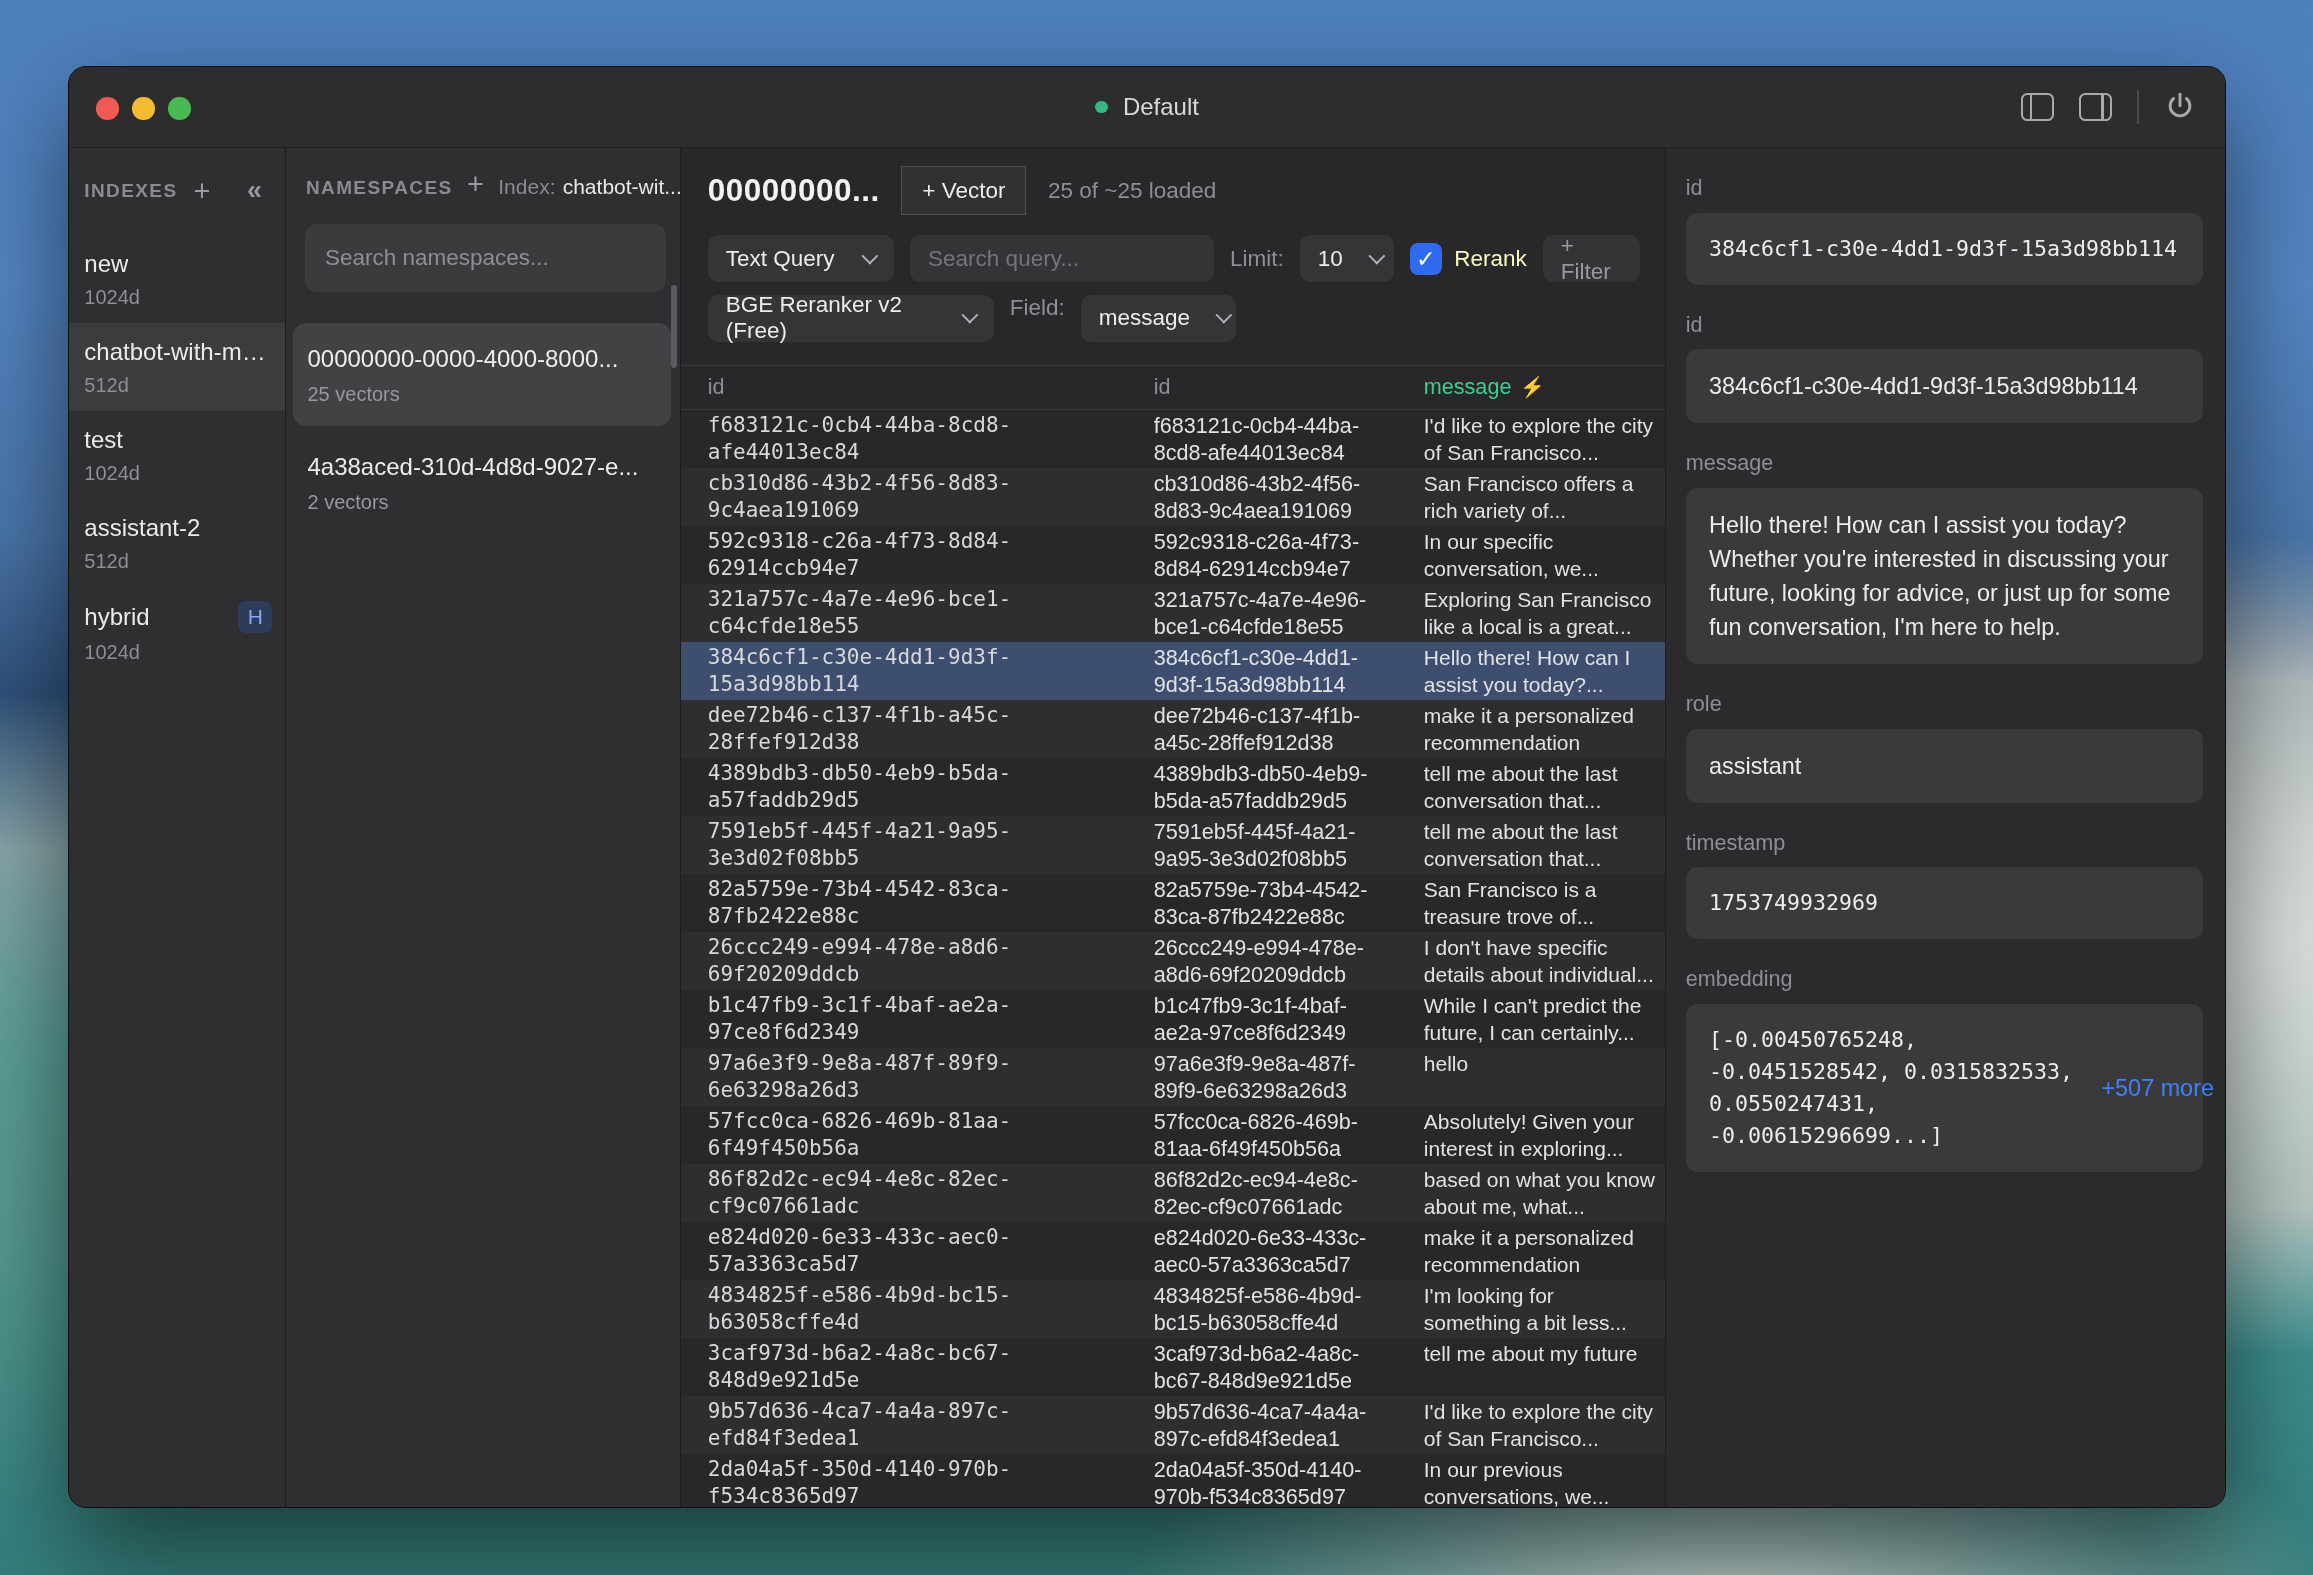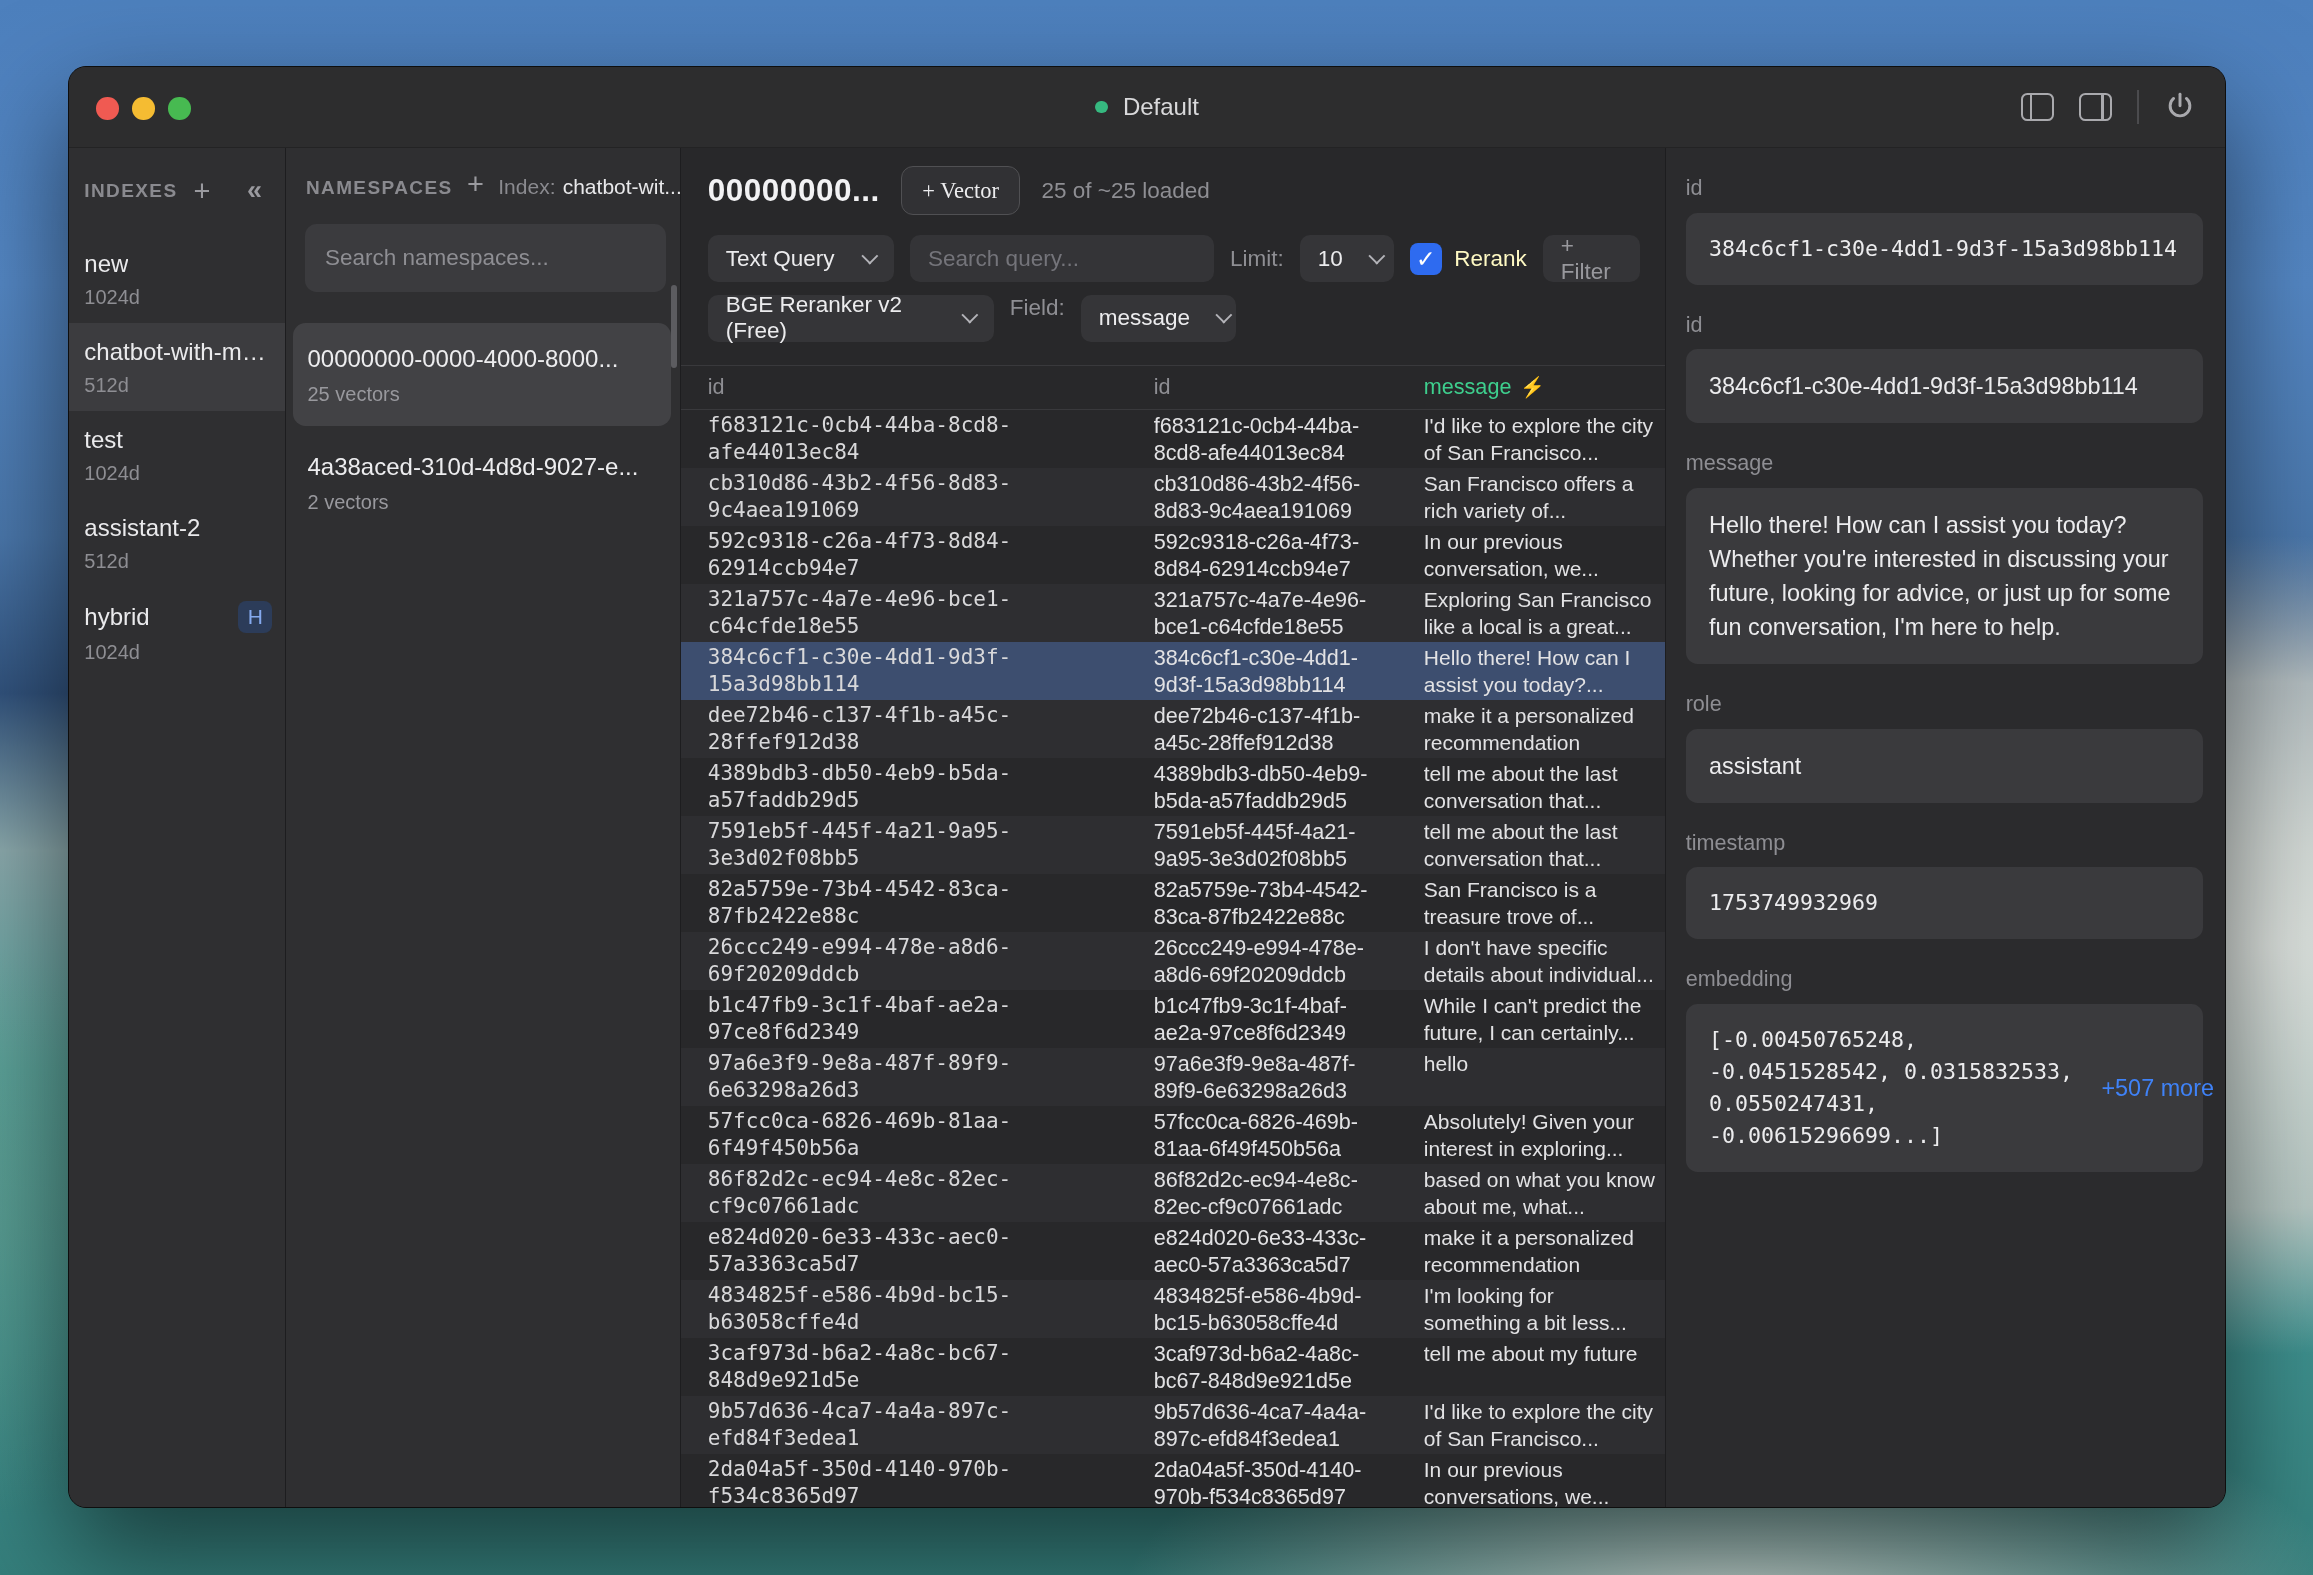--- a/index.html
+++ b/index.html
@@ -72,22 +72,22 @@
   .ns-name { font-size:24px; color:#ededef; white-space:nowrap; overflow:hidden; }
   .ns-count { font-size:20px; color:#98989d; margin-top:10px; }
   .ns-thumb { position:absolute; right:2.7px; top:137px; width:6.3px; height:83px; border-radius:3.6px; background:#5c5c60; }
 
   
   .main { width:984px; flex:none; background:#28282a; display:flex; flex-direction:column; min-height:0; }
   .toolbar1 { margin:18px 25px 0 27px; height:49px; display:flex; align-items:center; gap:21.6px; }
   .ns-title { font-size:31.5px; font-weight:bold; color:#f2f2f4; letter-spacing:0.5px; }
   .model-pill { height:49px; display:flex; align-items:center; padding:0 20px; border-radius:10px;
     border:1.8px solid #3e68c6; background:rgba(62,104,198,.12); color:#5f90f2; font-size:22.5px; }
-  .vector-btn { height:49px; display:flex; align-items:center; padding:0 20px; border-radius:12px;
-    background:#313134; border:1.8px solid #505053; color:#ececee; font-size:22.5px; gap:9px;font-family:Liberation Serif, serif; }
+  .vector-btn { height:49px; display:flex; align-items:center; padding:0 20px; border-radius:0;
+    background:#313134; border:1.8px solid #505053; color:#ececee; font-size:22.5px; gap:9px; }
   .loaded { color:#8e8e93; font-size:22.5px; }
   .toolbar2 { margin:20px 25px 0 27px; height:47px; display:flex; align-items:center; gap:16px; }
   .toolbar3 { margin:12.6px 25px 0 27px; height:47px; display:flex; align-items:flex-start; gap:16px; }
   .select { height:47px; background:#353538; border-radius:10px; display:flex; align-items:center;
     padding:0 18px; color:#ececee; font-size:22.5px; gap:28px; }
   .chev { width:11.7px; height:11.7px; border-right:2.7px solid #b4b4b9; border-bottom:2.7px solid #b4b4b9;
     transform:rotate(45deg); margin-top:-6.3px; flex:none; margin-left:auto; }
   .q-input { width:304px; height:47px; background:#343437; border:none; outline:none; border-radius:10px;
     color:#e8e8ea; font-size:22.5px; padding:0 18px; font-family:"Liberation Sans",sans-serif; }
   .q-input::placeholder { color:#74747a; }
@@ -270,21 +270,21 @@
             <div class="cell c3">I'd like to explore the city of San Francisco...</div>
           </div>
           <div class="trow">
             <div class="cell c1 mono">cb310d86-43b2-4f56-8d83-9c4aea191069</div>
             <div class="cell c2">cb310d86-43b2-4f56-8d83-9c4aea191069</div>
             <div class="cell c3">San Francisco offers a rich variety of...</div>
           </div>
           <div class="trow">
             <div class="cell c1 mono">592c9318-c26a-4f73-8d84-62914ccb94e7</div>
             <div class="cell c2">592c9318-c26a-4f73-8d84-62914ccb94e7</div>
-            <div class="cell c3">In our previous conversation, we...</div>
+            <div class="cell c3">In our specific conversation, we...</div>
           </div>
           <div class="trow">
             <div class="cell c1 mono">321a757c-4a7e-4e96-bce1-c64cfde18e55</div>
             <div class="cell c2">321a757c-4a7e-4e96-bce1-c64cfde18e55</div>
             <div class="cell c3">Exploring San Francisco like a local is a great...</div>
           </div>
           <div class="trow selected">
             <div class="cell c1 mono">384c6cf1-c30e-4dd1-9d3f-15a3d98bb114</div>
             <div class="cell c2">384c6cf1-c30e-4dd1-9d3f-15a3d98bb114</div>
             <div class="cell c3">Hello there! How can I assist you today?...</div>

